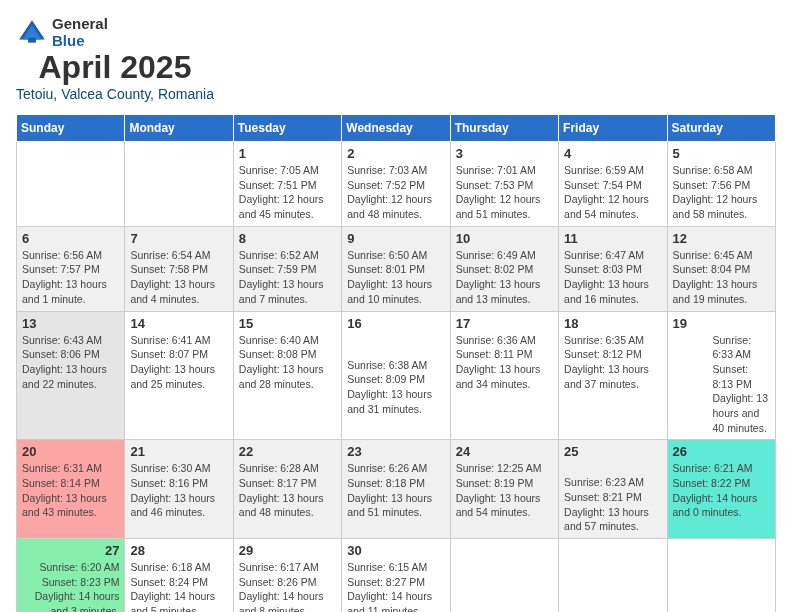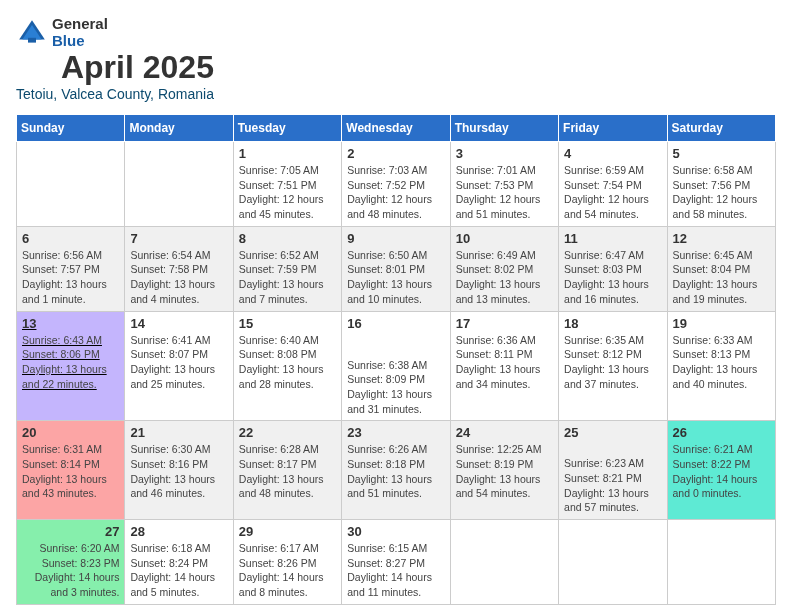--- a/index.html
+++ b/index.html
@@ -35,21 +35,21 @@
     .logo-blue {
       font-size: 15px;
       font-weight: bold;
       color: #1a5fa8;
     }
     .logo-icon {
       width: 32px;
       height: 32px;
     }
     .title-area {
-      text-align: right;
+      text-align: center;
     }
     .month-title {
       font-size: 32px;
       font-weight: bold;
       color: #333;
     }
     .location {
       font-size: 14px;
       color: #0c4a6e;
     }
@@ -197,21 +197,21 @@
 Daylight: 13 hours and 16 minutes.</div>
         </td>
         <td style="background-color: rgb(240, 240, 240);">
           <span class="day-num">12</span>
           <div class="day-info" style="white-space: pre-line;">Sunrise: 6:45 AM
 Sunset: 8:04 PM
 Daylight: 13 hours and 19 minutes.</div>
         </td>
       </tr>
       <tr>
-        <td style="background-color: #c4b5fd; text-decoration: underline;">
+        <td style="background-color: #e5e5e5;">
           <span class="day-num">13</span>
           <div class="day-info" style="white-space: pre-line;">Sunrise: 6:43 AM
 Sunset: 8:06 PM
 Daylight: 13 hours and 22 minutes.</div>
         </td>
         <td style="background-color: rgb(255, 255, 255);">
           <span class="day-num">14</span>
           <div class="day-info" style="white-space: pre-line;">Sunrise: 6:41 AM
 Sunset: 8:07 PM
 Daylight: 13 hours and 25 minutes.</div>
@@ -235,21 +235,21 @@
 Daylight: 13 hours and 34 minutes.</div>
         </td>
         <td style="background-color: rgb(255, 255, 255);">
           <span class="day-num">18</span>
           <div class="day-info" style="white-space: pre-line;">Sunrise: 6:35 AM
 Sunset: 8:12 PM
 Daylight: 13 hours and 37 minutes.</div>
         </td>
         <td style="background-color: rgb(255, 255, 255);">
           <span class="day-num">19</span>
-          <div class="day-info" style="white-space: pre-line;">Sunrise: 6:33 AM
+          <div class="day-info" style="white-space: pre-line; margin-left: 40px;">Sunrise: 6:33 AM
 Sunset: 8:13 PM
 Daylight: 13 hours and 40 minutes.</div>
         </td>
       </tr>
       <tr>
         <td style="background-color: #fca5a5;">
           <span class="day-num">20</span>
           <div class="day-info" style="white-space: pre-line;">Sunrise: 6:31 AM
 Sunset: 8:14 PM
 Daylight: 13 hours and 43 minutes.</div>

